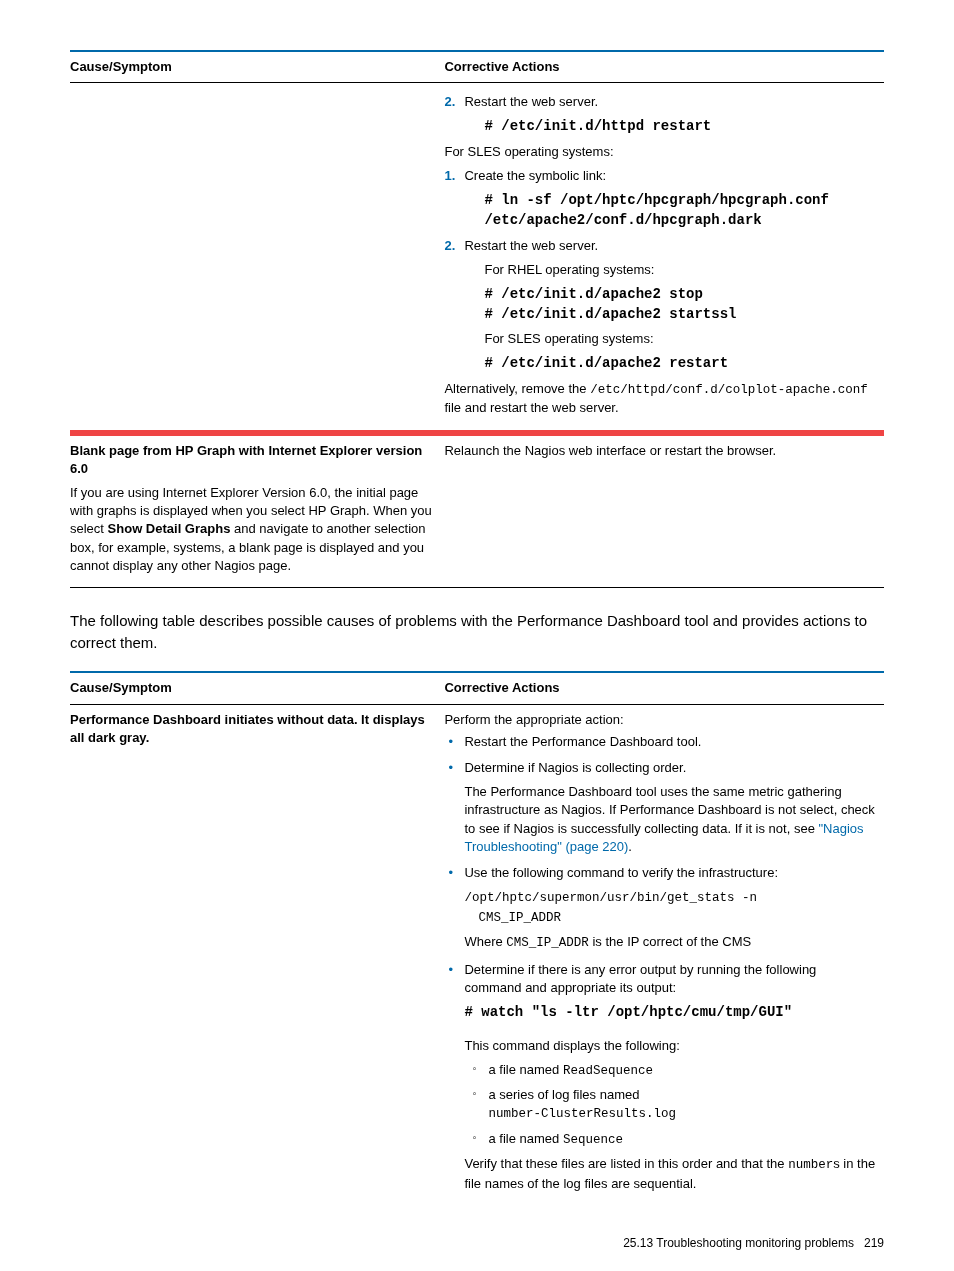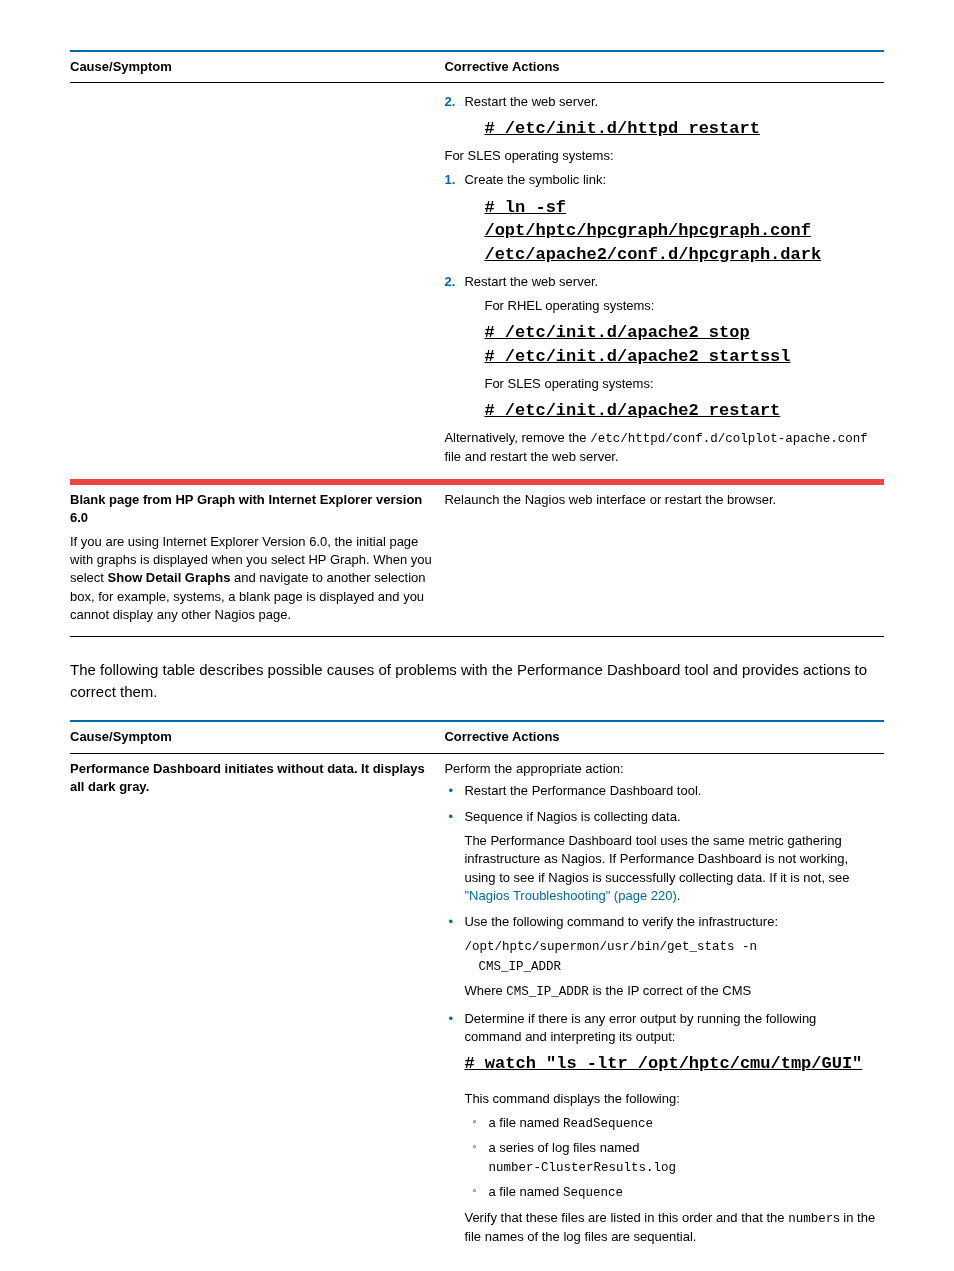--- a/index.html
+++ b/index.html
@@ -35,21 +35,21 @@
   }
   table.tbl td {
     vertical-align: top;
     padding: 6px 8px 6px 0;
     font-size: 13px;
   }
   .col-left { width: 46%; }
   .col-right { width: 54%; }
   .bold { font-weight: bold; }
   .mono { font-family: "Courier New", monospace; font-size: 12.5px; }
-  .mono-bold { font-family: "Courier New", monospace; font-weight: bold; font-size: 17px; text-decoration: underline;}
+  .mono-bold { font-family: "Courier New", monospace; font-weight: bold; font-size: 14px;}
   .ital { }
   ol.num {
     list-style: none;
     padding-left: 0;
     margin: 4px 0;
   }
   ol.num > li {
     position: relative;
     padding-left: 20px;
     margin-bottom: 4px;
@@ -208,37 +208,37 @@
 
   <tr>
     <td>
       <span class="bold">Performance Dashboard initiates without data. It displays all dark gray.</span>
     </td>
     <td>
       <div>Perform the appropriate action:</div>
       <ul class="bul">
         <li><span>Restart the Performance Dashboard tool.</span></li>
         <li>
-          <span>Sequence if Nagios is collecting data.</span>
-          <div class="para">
-            <span>The Performance Dashboard tool uses the same metric gathering infrastructure as Nagios. If Performance Dashboard is not working, using to see if Nagios is successfully collecting data. If it is not, see </span><span class="link">"Nagios Troubleshooting" (page 220)</span><span>.</span>
+          <span>Determine if Nagios is collecting order.</span>
+          <div class="para">
+            <span>The Performance Dashboard tool uses the same metric gathering infrastructure as Nagios. If Performance Dashboard is not select, check to see if Nagios is successfully collecting data. If it is not, see </span><span class="link">"Nagios Troubleshooting" (page 220)</span><span>.</span>
           </div>
         </li>
         <li>
           <span>Use the following command to verify the infrastructure:</span>
           <div class="para">
             <span class="mono">/opt/hptc/supermon/usr/bin/get_stats -n</span><br>
             <span class="mono ital" style="padding-left:14px">CMS_IP_ADDR</span>
           </div>
           <div class="para">
             <span>Where </span><span class="mono ital">CMS_IP_ADDR</span><span> is the IP correct of the CMS</span>
           </div>
         </li>
         <li>
-          <span>Determine if there is any error output by running the following command and interpreting its output:</span>
+          <span>Determine if there is any error output by running the following command and appropriate its output:</span>
           <div class="para mono-bold"># watch "ls -ltr /opt/hptc/cmu/tmp/GUI"</div>
           <div class="para" style="margin-top:14px">This command displays the following:</div>
           <ul class="circ">
             <li>
               <span>a file named </span><span class="mono">ReadSequence</span>
             </li>
             <li>
               <span>a series of log files named </span><br>
               <span class="mono ital">number</span><span class="mono">-ClusterResults.log</span>
             </li>

